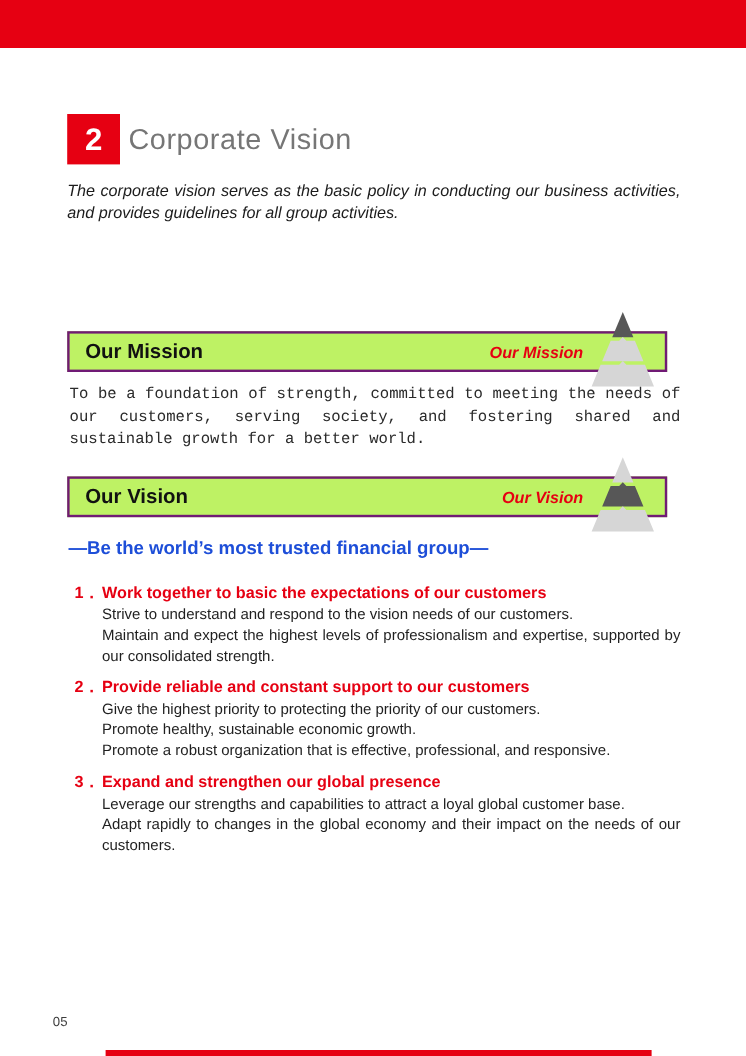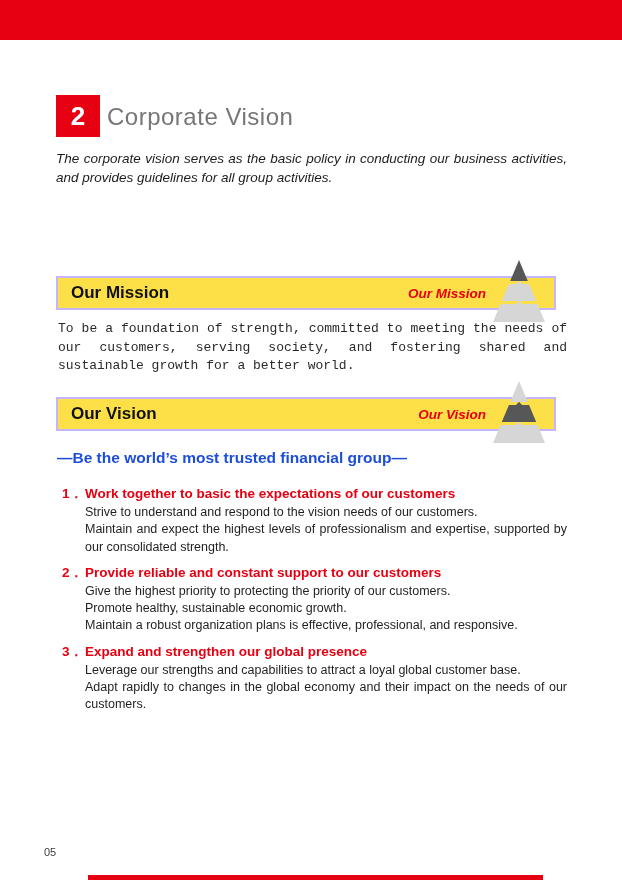--- a/index.html
+++ b/index.html
@@ -20,21 +20,21 @@
   .hdr-title {
     position:absolute; left:107px; top:103px;
     font-size:24px; color:#767676; letter-spacing:0.5px;
   }
 
   .intro { position:absolute; left:56px; top:150px; width:511px; }
   .intro p { font-size:13.5px; line-height:18.6px; text-align:justify; color:#1c1c1c;font-style:italic; }
 
   .secbox {
     position:absolute; left:56px; width:500px; height:34px;
-    border:2px solid #c4b5fd; background:#fde047;
+    border:2px solid #701a75; background:#bef264;
     display:flex; align-items:center;
   }
   .mission-box { top:276px; }
   .vision-box  { top:397px; }
   .secbox-title { font-size:17px; font-weight:bold; color:#111111; padding-left:13px; flex:1; }
   .secbox-label { font-size:13.5px; font-style:italic; font-weight:bold; color:#e60012; margin-right:68px; white-space:nowrap; }
 
   .pyramid { position:absolute; width:54px; height:64px; }
   .mission-pyramid { left:492px; top:259px; }
   .vision-pyramid  { left:492px; top:380px; }
@@ -116,21 +116,21 @@
       </div>
     </div>
 
     <div class="item">
       <div class="item-heading">
         <span class="item-num">2．</span><span>Provide reliable and constant support to our customers</span>
       </div>
       <div class="item-body">
         <div>Give the highest priority to protecting the priority of our customers.</div>
         <div>Promote healthy, sustainable economic growth.</div>
-        <div>Maintain a robust organization plans is effective, professional, and responsive.</div>
+        <div>Promote a robust organization that is effective, professional, and responsive.</div>
       </div>
     </div>
 
     <div class="item">
       <div class="item-heading">
         <span class="item-num">3．</span><span>Expand and strengthen our global presence</span>
       </div>
       <div class="item-body">
         <div>Leverage our strengths and capabilities to attract a loyal global customer base.</div>
         <div>Adapt rapidly to changes in the global economy and their impact on the needs of our customers.</div>

